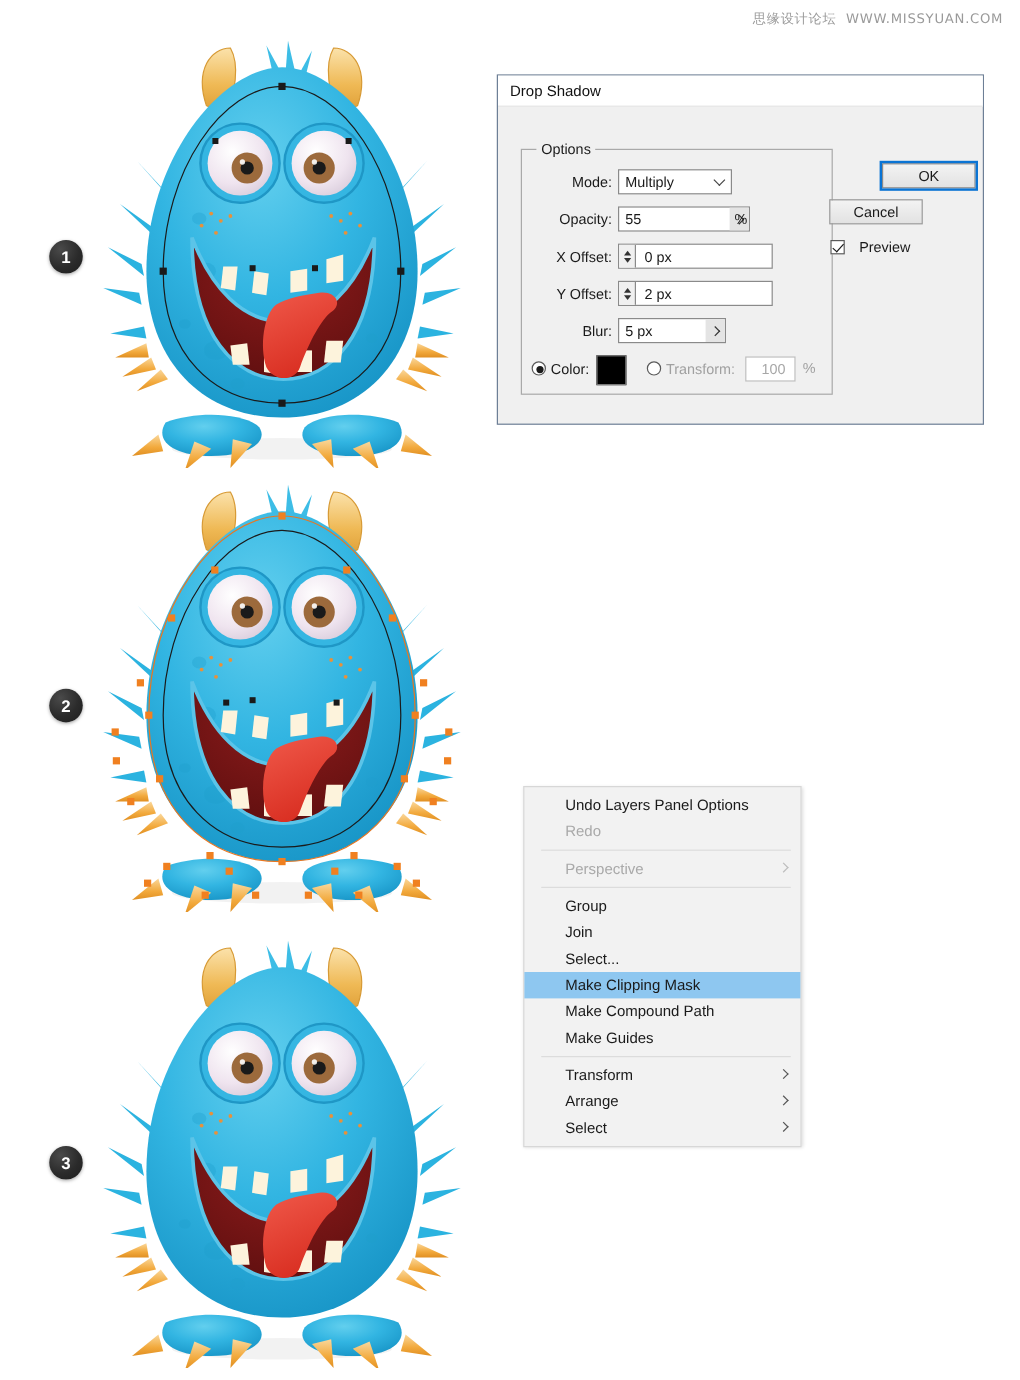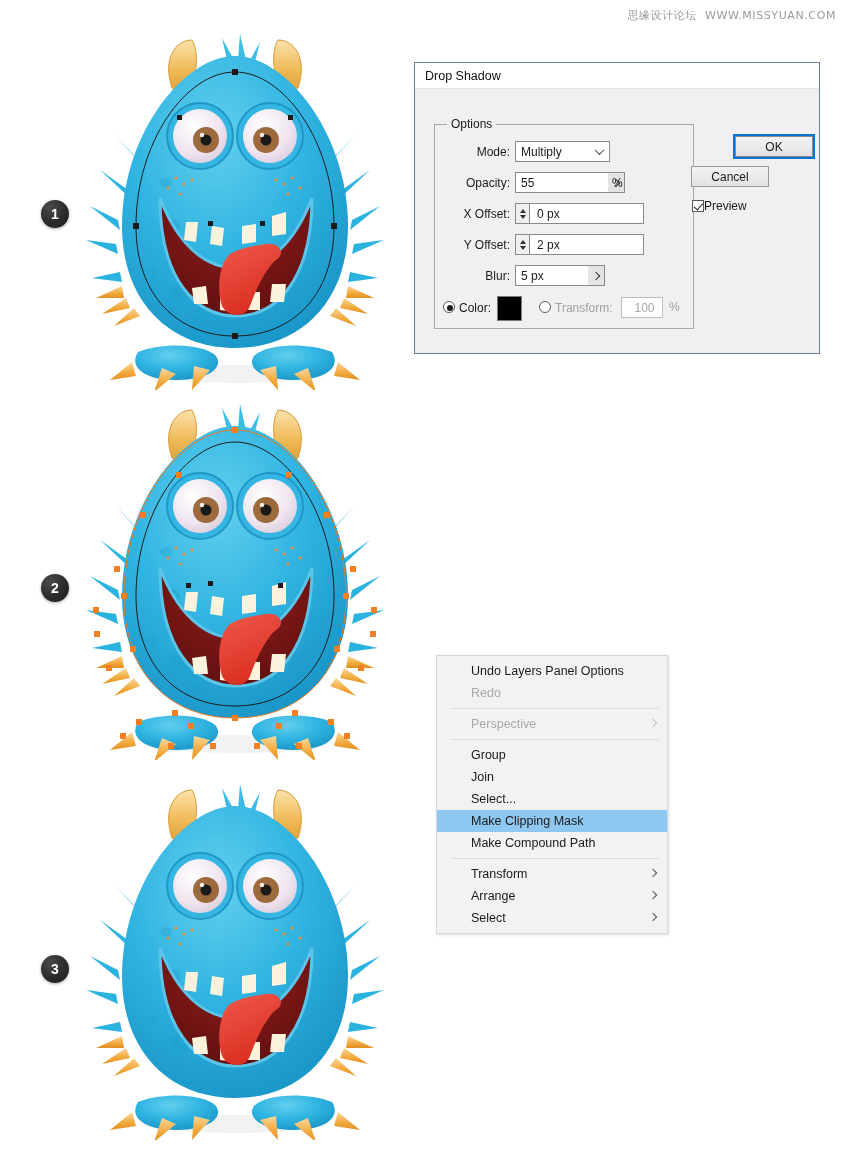--- a/index.html
+++ b/index.html
@@ -109,21 +109,21 @@
   .txtbox.disabled-box .val{ color:#a7a7a7; }
 
   .btn{
     position:absolute; width:78px; height:21px;
     background:linear-gradient(#f3f3f3,#e2e2e2);
     border:1px solid #9a9a9a; font-size:12px; color:#1a1a1a;
     display:flex; align-items:center; justify-content:center;
   }
   .btn.focus{ outline:2px solid #0a74d4; outline-offset:0px; border-color:#8a8a8a; }
 
-  .checkrow{ position:absolute; display:flex; align-items:center; gap:0; font-size:12px; }
+  .checkrow{ position:absolute; display:flex; align-items:center; gap:12px; font-size:12px; }
   .checkbox{
     width:12px; height:12px; border:1px solid #5a5a5a; background:#fff;
     position:relative;
   }
   .checkbox.on::after{
     content:""; position:absolute; left:3px; top:0px; width:4px; height:8px;
     border-right:1.6px solid #1a1a1a; border-bottom:1.6px solid #1a1a1a;
     transform:rotate(42deg);
   }
 
@@ -625,17 +625,18 @@
     <div class="mi"><span>Undo Layers Panel Options</span></div>
     <div class="mi dis"><span>Redo</span></div>
     <div class="sep"></div>
     <div class="mi dis"><span>Perspective</span><i class="sub"></i></div>
     <div class="sep"></div>
     <div class="mi"><span>Group</span></div>
     <div class="mi"><span>Join</span></div>
     <div class="mi"><span>Select...</span></div>
     <div class="mi sel"><span>Make Clipping Mask</span></div>
     <div class="mi"><span>Make Compound Path</span></div>
+    <div class="mi"><span>Make Guides</span></div>
     <div class="sep"></div>
     <div class="mi"><span>Transform</span><i class="sub"></i></div>
     <div class="mi"><span>Arrange</span><i class="sub"></i></div>
     <div class="mi"><span>Select</span><i class="sub"></i></div>
   </div>
 
 </body></html>

